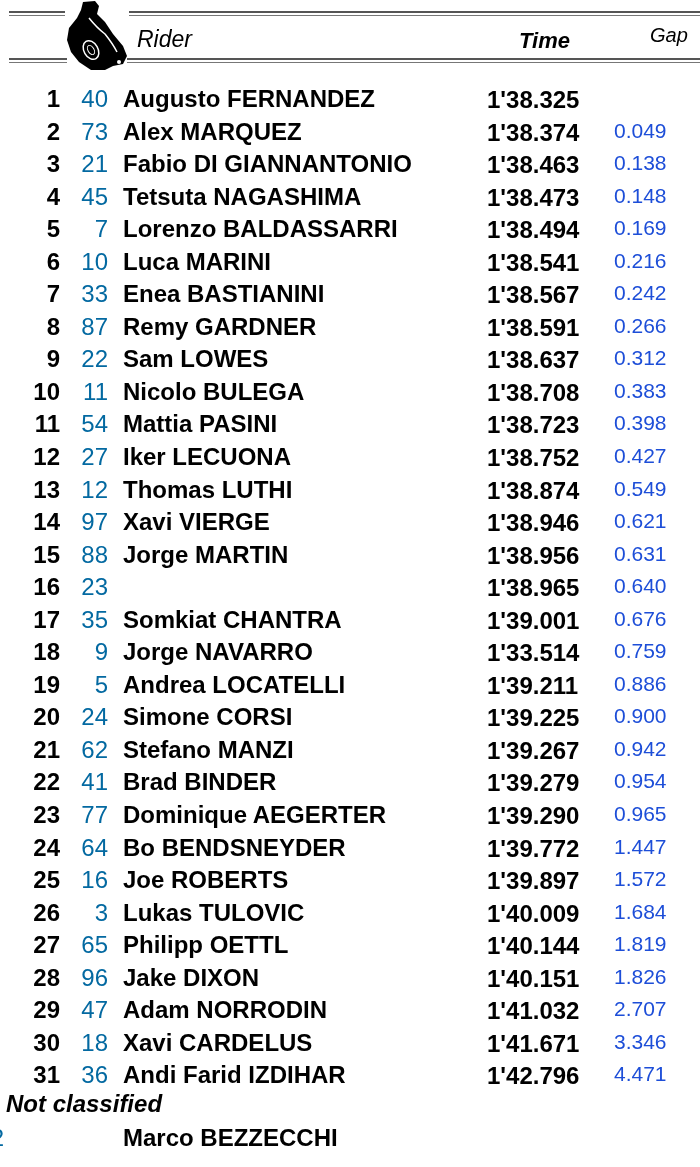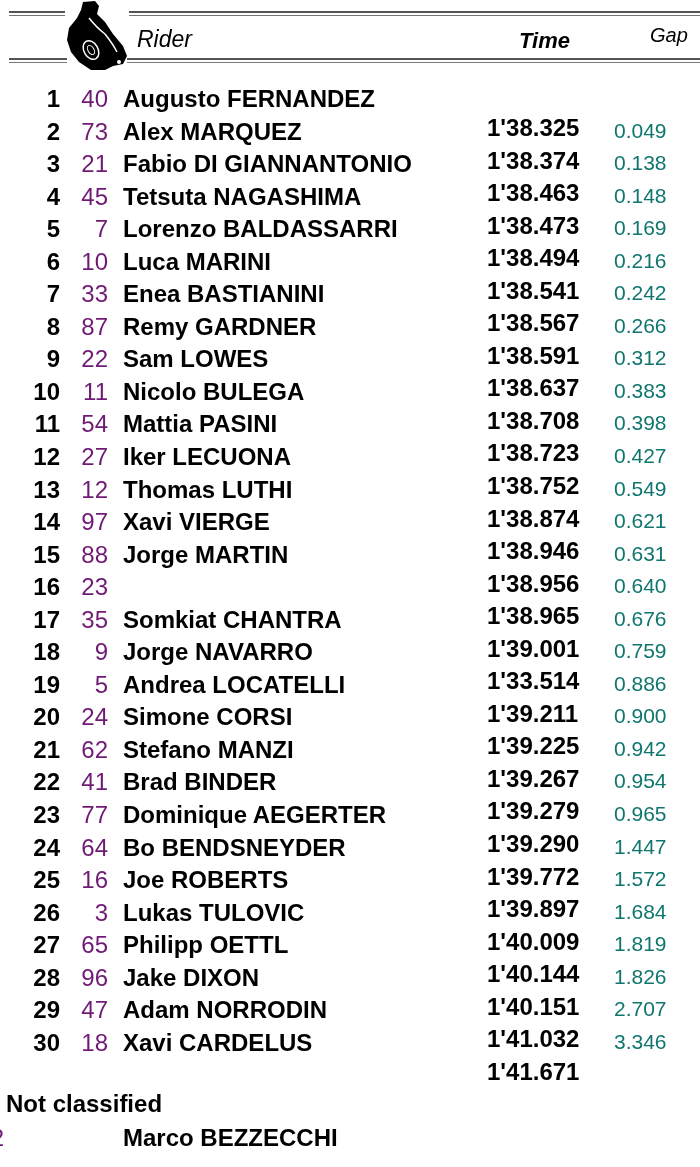--- a/index.html
+++ b/index.html
@@ -11,26 +11,26 @@
   .hline { position: absolute; height: 0; border-top: 2px solid #555; }
   .hline.thin { border-top: 1px solid #777; }
   .rider-icon { position: absolute; left: 52px; top: 0px; width: 68px; height: 72px; }
   .h-rider { position: absolute; left: 128px; top: 26px; font-size: 23px; font-style: italic; }
   .h-time { position: absolute; left: 510px; top: 28px; font-size: 22px; font-style: italic; font-weight: bold; text-align: center; }
   .h-gap { position: absolute; left: 641px; top: 24px; font-size: 20px; font-style: italic; }
 
   .rows { position: absolute; left: 0; top: 83px; width: 700px; }
   .row { position: relative; height: 32.55px; }
   .pos { position: absolute; right: 640px; top: 0; font-size: 24px; font-weight: bold; line-height: 32px; text-align: right; }
-  .num { position: absolute; right: 592px; top: 0; font-size: 24px; line-height: 32px; color: #701a75; text-align: right; }
+  .num { position: absolute; right: 592px; top: 0; font-size: 24px; line-height: 32px; color: #0369a1; text-align: right; }
   .name { position: absolute; left: 123px; top: 0; font-size: 24px; font-weight: bold; line-height: 32px; white-space: nowrap; }
-  .time { position: absolute; left: 487px; top: 0; font-size: 24px; font-weight: bold; line-height: 34px; margin-top: 28px; }
-  .gap { position: absolute; left: 614px; top: 0; font-size: 21px; line-height: 30px; color: #0f766e; }
-
-  .nc-label { position: absolute; left: 6px; top: 1090px; font-size: 24px; font-weight: bold; }
+  .time { position: absolute; left: 487px; top: 0; font-size: 24px; font-weight: bold; line-height: 34px; }
+  .gap { position: absolute; left: 614px; top: 0; font-size: 21px; line-height: 30px; color: #1d4ed8; }
+
+  .nc-label { position: absolute; left: 6px; top: 1090px; font-size: 24px; font-weight: bold; font-style: italic; }
   .nc-row { position: absolute; left: 0; top: 1122px; width: 596px; height: 34px; }
 </style>
 </head>
 <body>
 
 <div class="header">
   <div class="hline" style="left:0;top:11px;width:56px;"></div>
   <div class="hline thin" style="left:0;top:15px;width:56px;"></div>
   <div class="hline" style="left:120px;top:11px;width:580px;"></div>
   <div class="hline thin" style="left:120px;top:15px;width:580px;"></div>
@@ -255,19 +255,26 @@
       <span class="time">1'41.032</span>
       <span class="gap">2.707</span>
     </div>
     <div class="row">
       <span class="pos">30</span>
       <span class="num">18</span>
       <span class="name">Xavi CARDELUS</span>
       <span class="time">1'41.671</span>
       <span class="gap">3.346</span>
     </div>
+    <div class="row">
+      <span class="pos">31</span>
+      <span class="num">36</span>
+      <span class="name">Andi Farid IZDIHAR</span>
+      <span class="time">1'42.796</span>
+      <span class="gap">4.471</span>
+    </div>
   </div>
 
 <span class="nc-label">Not classified</span>
 <div class="nc-row">
   <span class="num">72</span>
   <span class="name">Marco BEZZECCHI</span>
 </div>
 
 </body></html>

